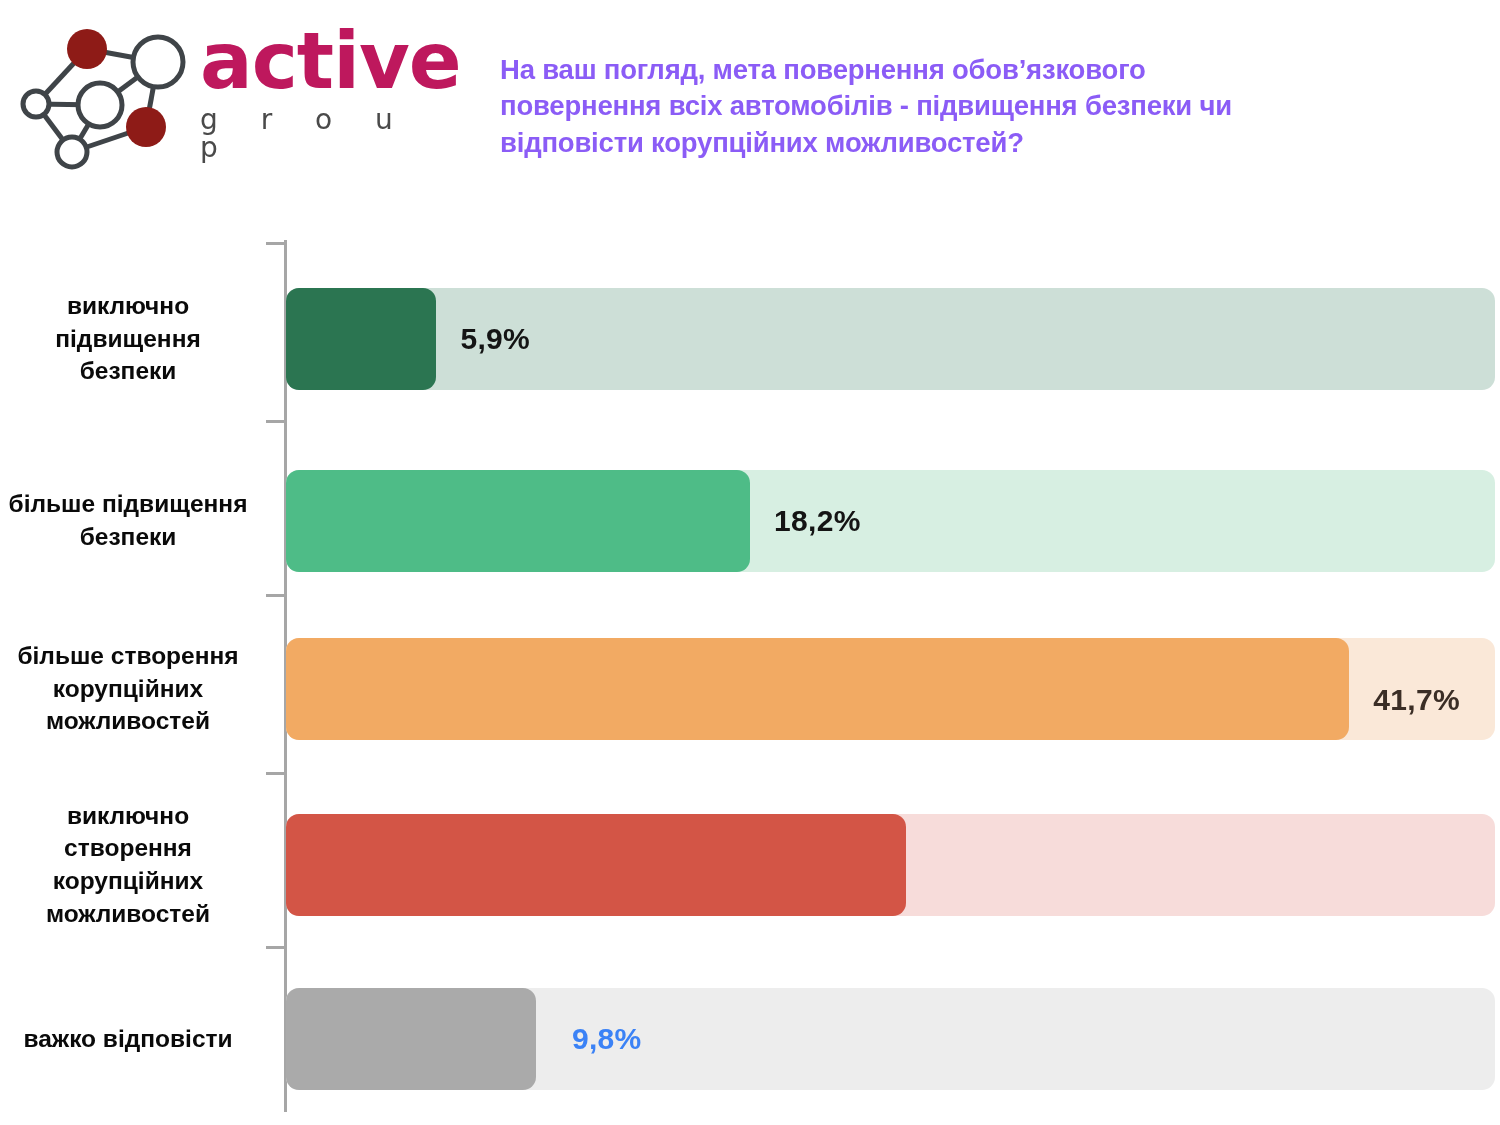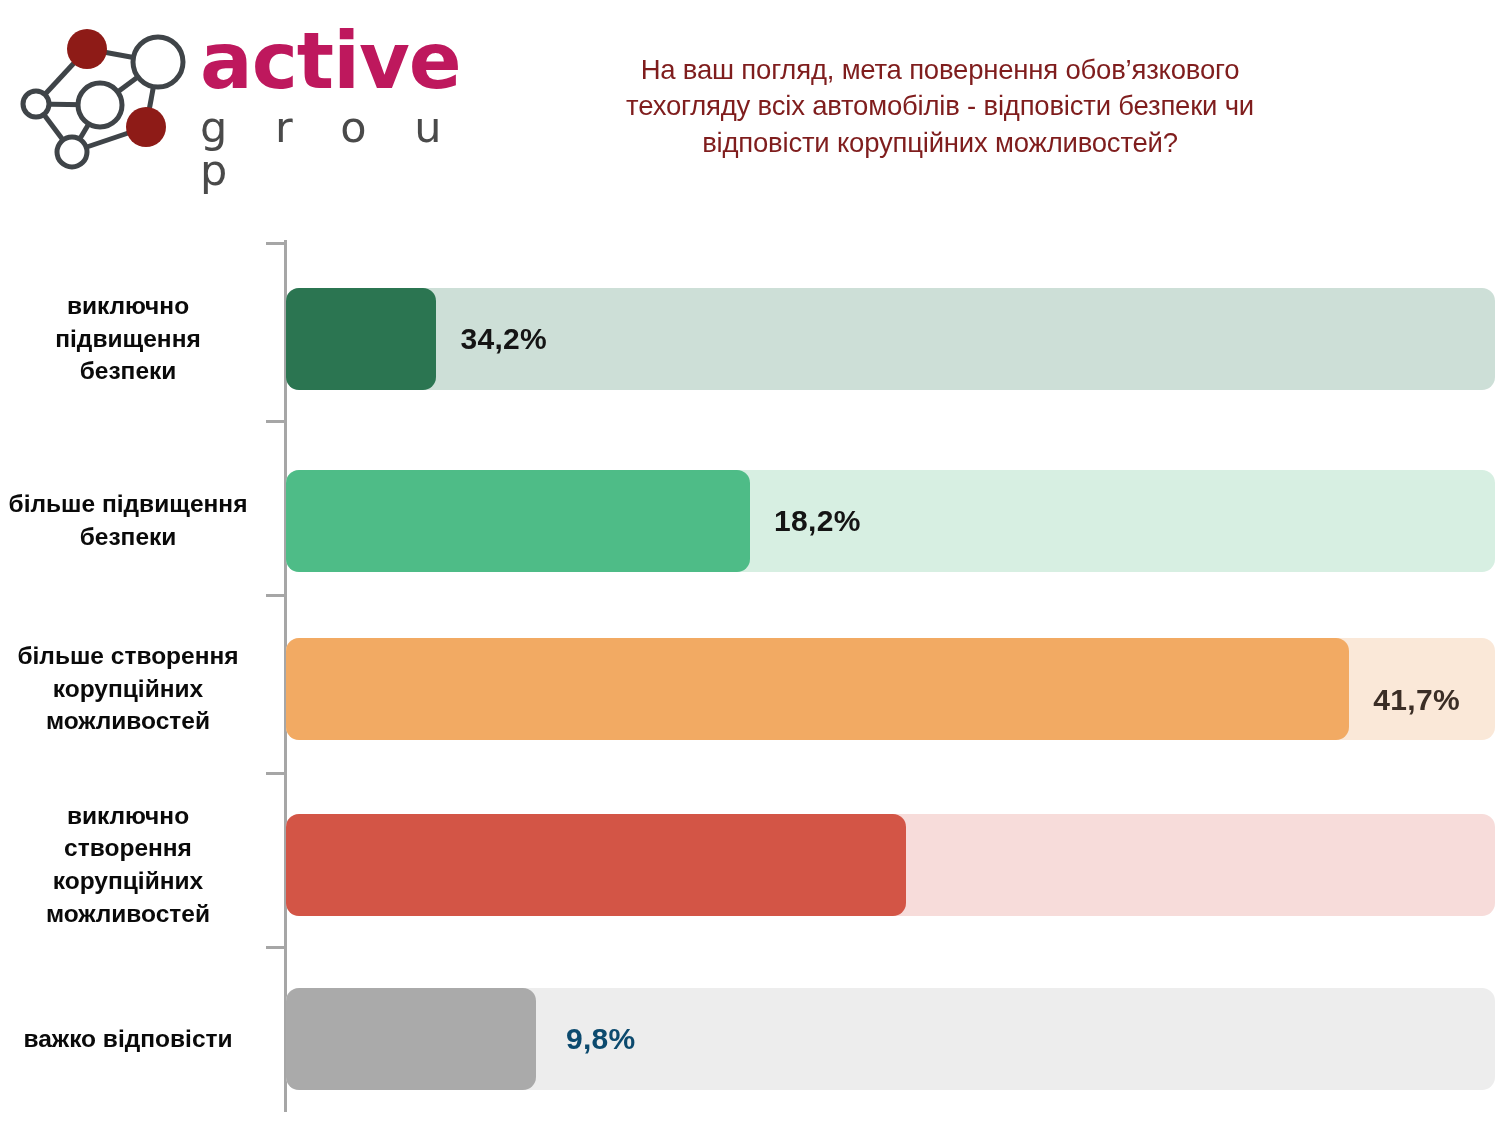--- a/index.html
+++ b/index.html
@@ -47,37 +47,37 @@
     font-weight: bold;
     color: #be185d;
     letter-spacing: -1px;
     line-height: 1;
   }
   .logo-group {
     position: absolute;
     left: 6px;
     top: 86px;
     font-family: "DejaVu Sans", sans-serif;
-    font-size: 43px;
+    font-size: 28px;
     font-weight: normal;
     color: #4A4A4A;
     letter-spacing: 17px;
     line-height: 1;
   }
 
   
   #chart-title {
     position: absolute;
     left: 500px;
     top: 52px;
     width: 880px;
-    text-align: center;
+    text-align: left;
     font-size: 27.5px;
-    font-weight: normal;
-    color: #7f1d1d;
+    font-weight: bold;
+    color: #8b5cf6;
     line-height: 1.32;
     letter-spacing: -0.2px;
   }
   #chart-title div { white-space: nowrap; }
 
   
   #plot {
     position: absolute;
     left: 0px;
     top: 0px;
@@ -170,57 +170,57 @@
     </svg>
   </div>
   <div id="logo-word">
     <div class="logo-active">active</div>
     <div class="logo-group">g r o u p</div>
   </div>
 </div>
 
 <div id="chart-title">
   <div>На ваш погляд, мета повернення обов’язкового</div>
-  <div>техогляду всіх автомобілів - відповісти безпеки чи</div>
+  <div>повернення всіх автомобілів - підвищення безпеки чи</div>
   <div>відповісти корупційних можливостей?</div>
 </div>
 
 <div id="plot">
   <div id="axis-line"></div>
   <div id="ticks">
       <div class="axis-tick" style="top: 242px;"></div>
       <div class="axis-tick" style="top: 420px;"></div>
       <div class="axis-tick" style="top: 594px;"></div>
       <div class="axis-tick" style="top: 772px;"></div>
       <div class="axis-tick" style="top: 946px;"></div>
     </div>
   <div id="bars">
       <div class="bar-row" style="top: 288px; width: 1209px;">
         <div class="bar-track" style="width: 1209px; background: rgb(205, 223, 215);"></div>
         <div class="bar-fill" style="width: 150.45px; background: rgb(43, 117, 81);"></div>
-        <div class="bar-value" style="left: 174.45px; color: rgb(20, 20, 20);">34,2%</div>
+        <div class="bar-value" style="left: 174.45px; color: rgb(20, 20, 20);">5,9%</div>
       </div>
       <div class="bar-row" style="top: 470px; width: 1209px; padding-left: 19px;">
         <div class="bar-track" style="width: 1209px; background: rgb(215, 239, 226);"></div>
         <div class="bar-fill" style="width: 464.1px; background: rgb(78, 188, 135);"></div>
         <div class="bar-value" style="left: 488.1px; color: rgb(20, 20, 20);">18,2%</div>
       </div>
       <div class="bar-row" style="top: 638px; width: 1209px;">
         <div class="bar-track" style="width: 1209px; background: rgb(250, 232, 216);"></div>
         <div class="bar-fill" style="width: 1063.35px; background: rgb(242, 170, 99);"></div>
         <div class="bar-value" style="left: 1087.35px; color: rgb(59, 46, 38); margin-top: 11px;">41,7%</div>
       </div>
       <div class="bar-row" style="top: 814px; width: 1209px;">
         <div class="bar-track" style="width: 1209px; background: rgb(247, 220, 218);"></div>
         <div class="bar-fill" style="width: 619.65px; background: rgb(211, 85, 70);"></div>
       </div>
       <div class="bar-row" style="top: 988px; width: 1209px;">
         <div class="bar-track" style="width: 1209px; background: rgb(237, 237, 237);"></div>
         <div class="bar-fill" style="width: 249.9px; background: rgb(170, 170, 170);"></div>
-        <div class="bar-value" style="left: 280px; color: #0c4a6e;">9,8%</div>
+        <div class="bar-value" style="left: 286px; color: #3b82f6;">9,8%</div>
       </div>
     </div>
   <div id="labels">
       <div class="cat-label" style="top: 290.1px;">
         <div>виключно</div>
         <div>підвищення</div>
         <div>безпеки</div>
       </div>
       <div class="cat-label" style="top: 488.4px;">
         <div>більше підвищення</div>

